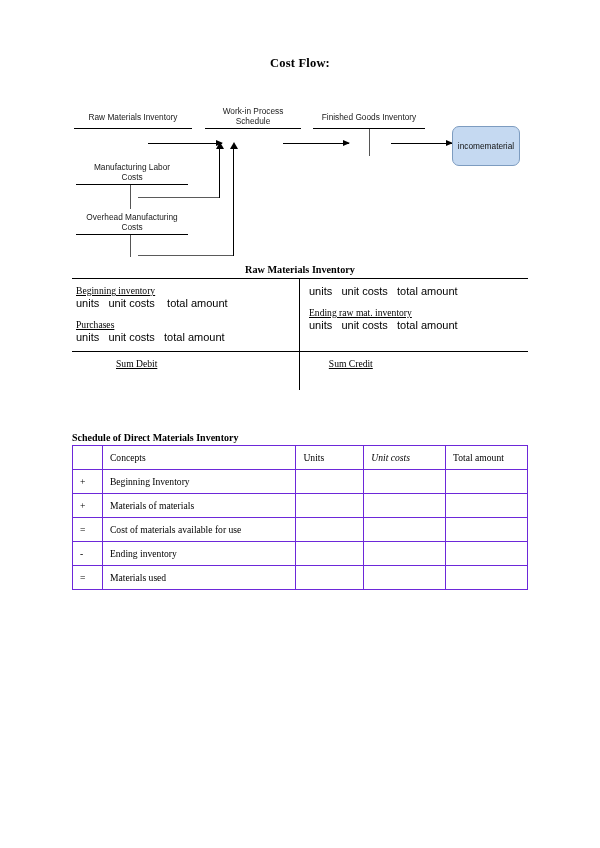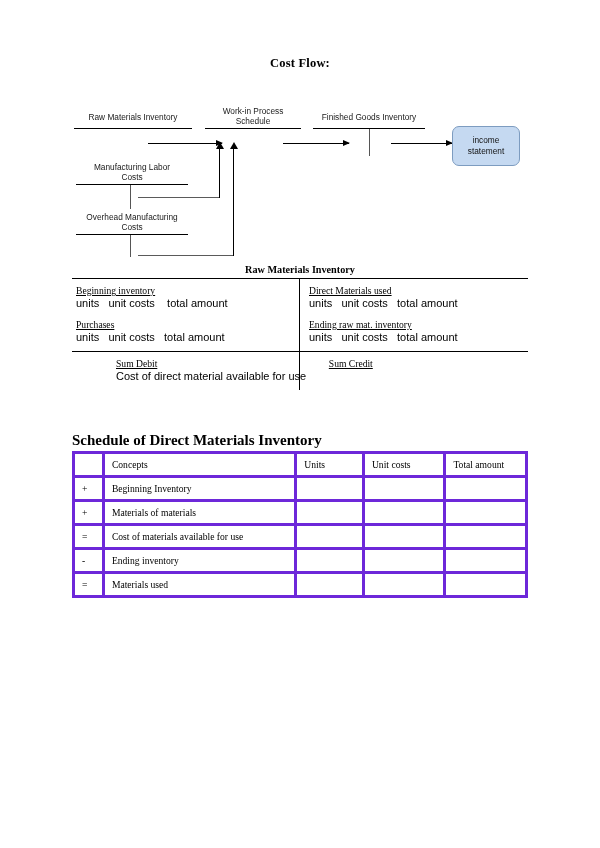--- a/index.html
+++ b/index.html
@@ -55,21 +55,21 @@
     position:absolute;
     background:#c5d9f1;
     border:1px solid #7d9cc0;
     border-radius:7px;
     font-family:"Liberation Sans", sans-serif;
     font-size:8.3px;
     line-height:11px;
     text-align:center;
     color:#111;
     display:flex;align-items:center;justify-content:center;
-    flex-direction:column;
+    flex-direction:row;
   }
 
   
   .taccount{position:absolute;left:72px;top:264px;width:456px;}
   .ta-title{
     text-align:center;font-weight:bold;font-size:10.2px;
     font-family:"Liberation Serif", serif;
     margin-bottom:3px;
   }
   .ta-box{position:relative;}
@@ -91,42 +91,42 @@
   .ta-sub{
     font-size:11px;font-family:Liberation Sans, sans-serif;
     white-space:pre;
   }
   .ta-gap{height:10px;}
   .ta-bottom{min-height:38px;margin-left:40px;}
 
   
   .sched{position:absolute;left:72px;top:432px;width:456px;}
   .sched-title{
-    font-weight:bold;font-size:15px;
+    font-weight:bold;font-size:10px;
     font-family:"Liberation Serif", serif;
     margin-bottom:2px;
   }
   table.sched-table{
     border-collapse:collapse;width:456px;
     font-family:"Liberation Serif", serif;
     font-size:9.6px;
   }
   table.sched-table td,table.sched-table th{
-    border:3px solid #6d28d9;
+    border:1px solid #6d28d9;
     height:24px;
     padding:2px 7px;
     text-align:left;
     font-weight:normal;
     vertical-align:middle;
     box-sizing:border-box;
   }
   td.c-sign,th.c-sign{width:30px;text-align:center;padding:2px 3px;}
   td.c-concept,th.c-concept{width:194px;border-left-width:2px;}
   td.c-units,th.c-units{width:68px;}
-  td.c-unitcosts,th.c-unitcosts{width:82px;}
+  td.c-unitcosts,th.c-unitcosts{width:82px;font-style:italic;}
   td.c-total,th.c-total{width:82px;}
 </style>
 </head>
 <body>
 
 <div class="page">
 
   <div class="doc-title">Cost Flow:</div>
 
   <div class="diagram">
@@ -158,53 +158,51 @@
 
     <div class="arrow-v" style="left:219px;top:48px;height:50px;"></div>
     <div class="arrow-v" style="left:233px;top:48px;height:108px;"></div>
 
     <div class="elbow" style="left:138px;top:97px;width:81px;border-top-width:1.4px;"></div>
 
     <div class="elbow" style="left:138px;top:155px;width:95px;border-top-width:1.6px;"></div>
 
     <div class="income-box" style="left:452px;top:26px;width:66px;height:38px;">
       <span>income</span>
-      <span>statement</span>
+      <span>material</span>
     </div>
   </div>
 
   <div class="taccount">
     <div class="ta-title">Raw Materials Inventory</div>
 
     <div class="ta-box">
       <div class="ta-top-rule"></div>
 
       <div class="ta-row">
         <div class="ta-cell left">
           <div class="ta-head">Beginning inventory</div>
           <div class="ta-sub">units   unit costs    total amount</div>
           <div class="ta-gap"></div>
           <div class="ta-head">Purchases</div>
           <div class="ta-sub">units   unit costs   total amount</div>
         </div>
         <div class="ta-cell right">
-          <div class="ta-head">Direct Materials used</div>
           <div class="ta-sub">units   unit costs   total amount</div>
           <div class="ta-gap"></div>
           <div class="ta-head">Ending raw mat. inventory</div>
           <div class="ta-sub">units   unit costs   total amount</div>
         </div>
       </div>
 
       <div class="ta-mid-rule"></div>
 
       <div class="ta-row ta-bottom">
         <div class="ta-cell left">
           <div class="ta-head">Sum Debit</div>
-          <div class="ta-sub">Cost of direct material available for use</div>
         </div>
         <div class="ta-cell right">
           <div class="ta-head">Sum Credit</div>
           <div class="ta-sub"></div>
         </div>
       </div>
 
       <div class="ta-vert"></div>
     </div>
   </div>

